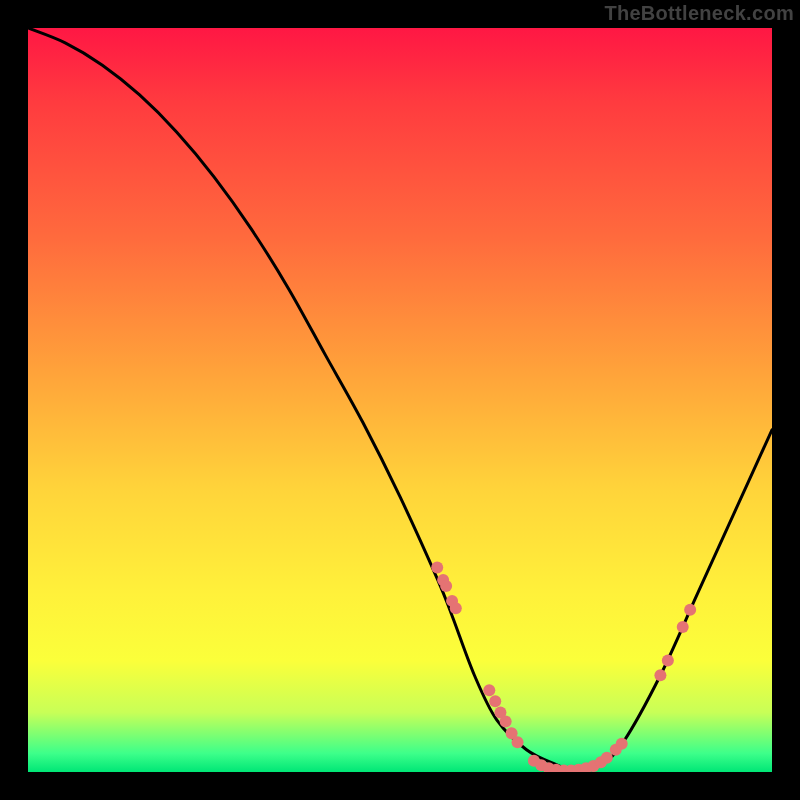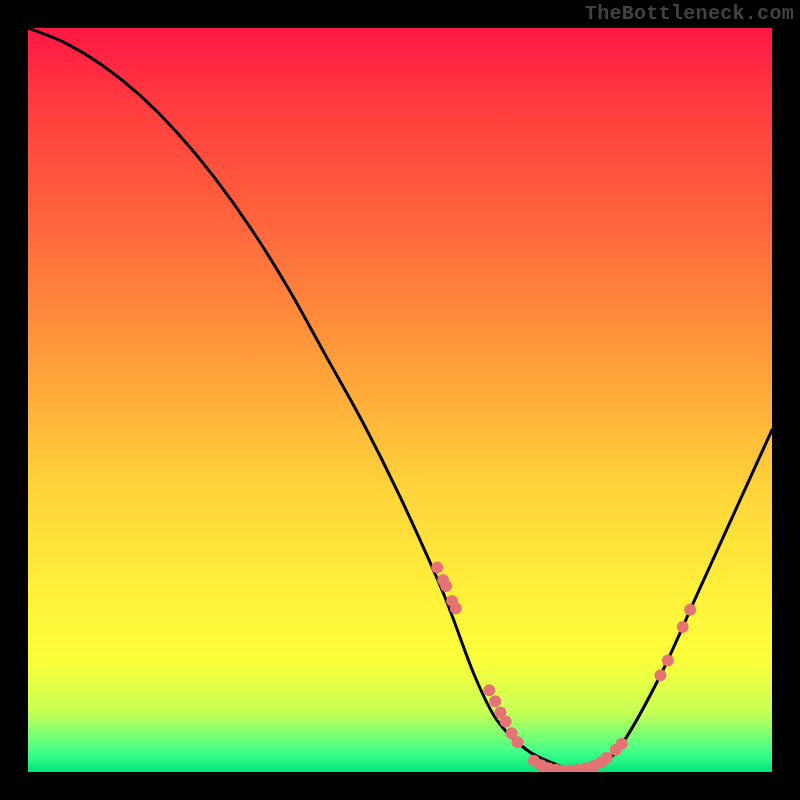--- a/index.html
+++ b/index.html
@@ -8,21 +8,20 @@
     width: 800px;
     height: 800px;
     background: #000000;
     font-family: Arial, Helvetica, sans-serif;
     overflow: hidden;
   }
   .frame {
     position: relative;
     width: 800px;
     height: 672px;
-    font-family: Liberation Mono, monospace;
   }
   .watermark {
     position: absolute;
     top: 2px;
     right: 6px;
     color: #424242;
     font-size: 20px;
     font-weight: 600;
     letter-spacing: 0.3px;
     user-select: none;

